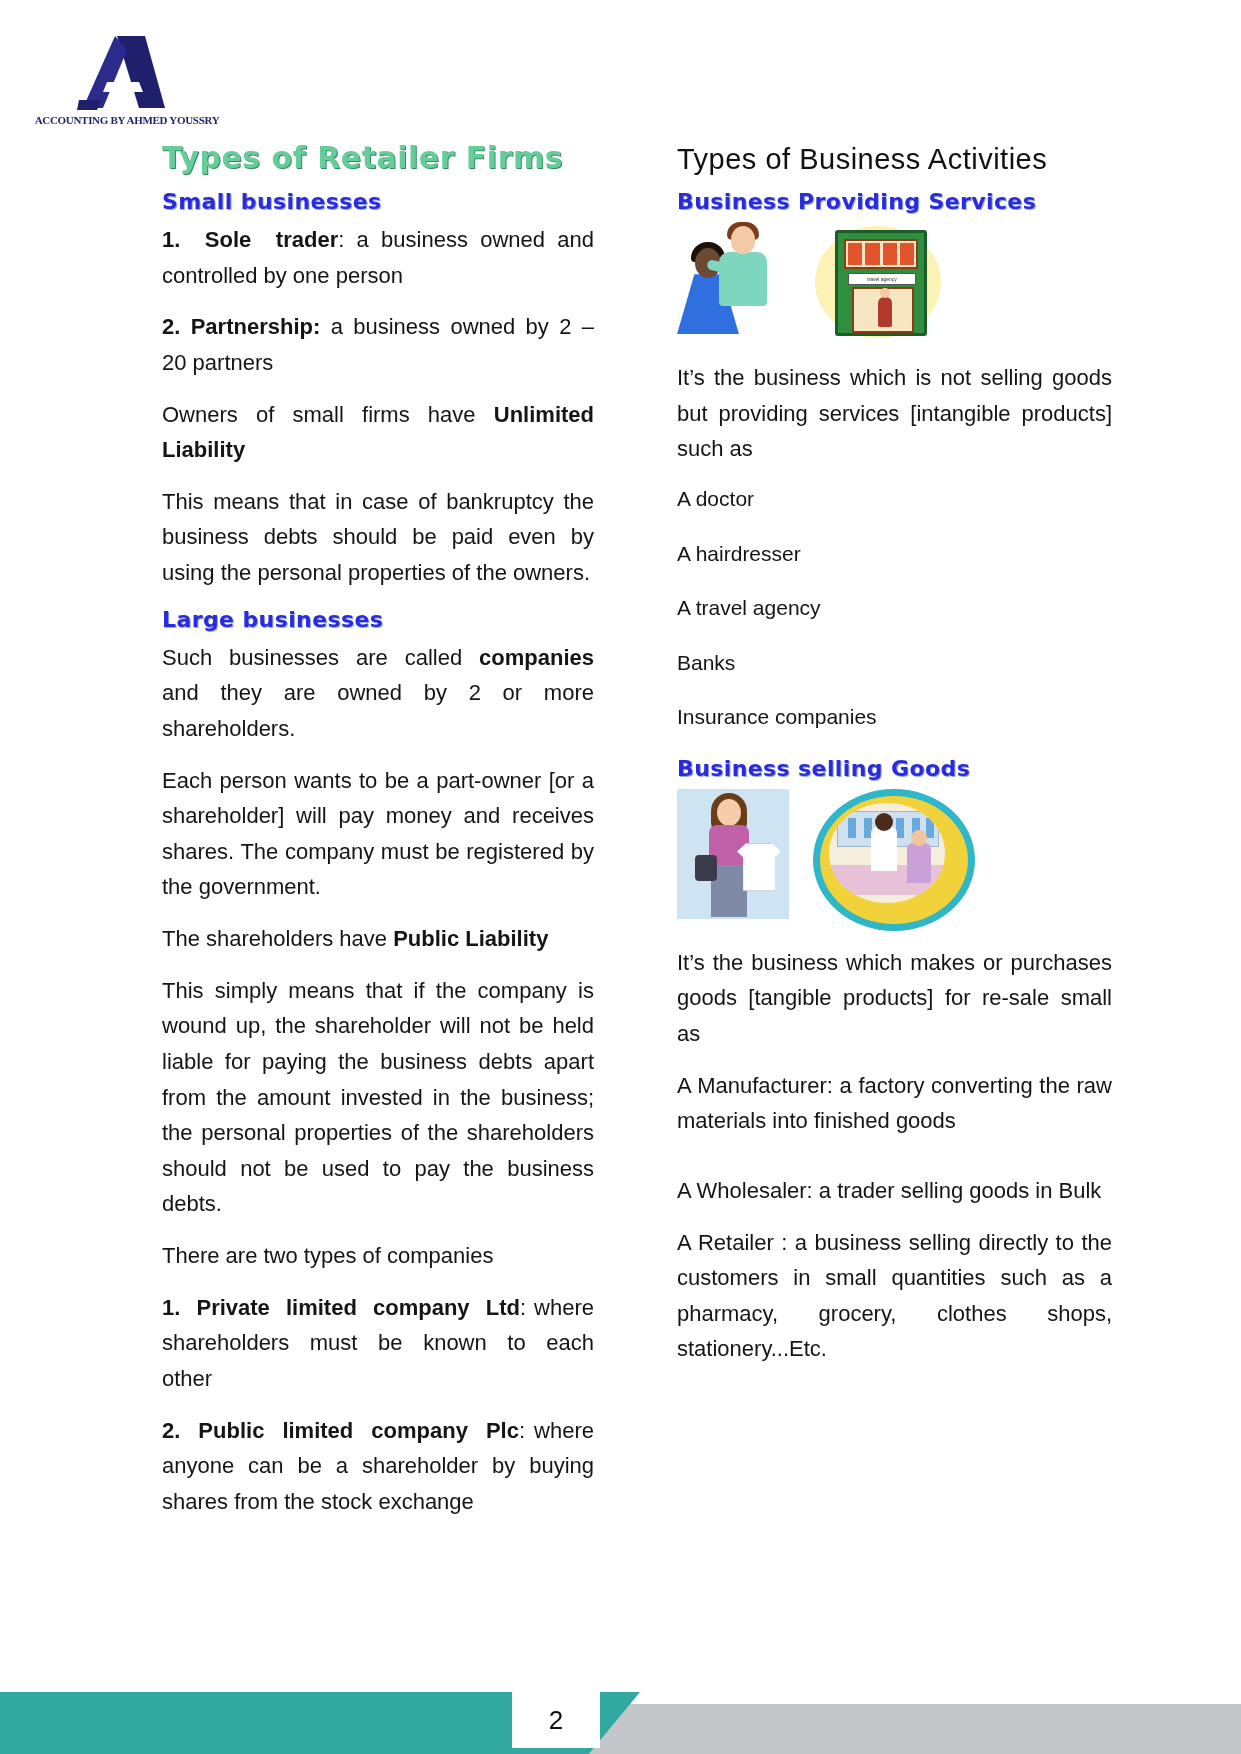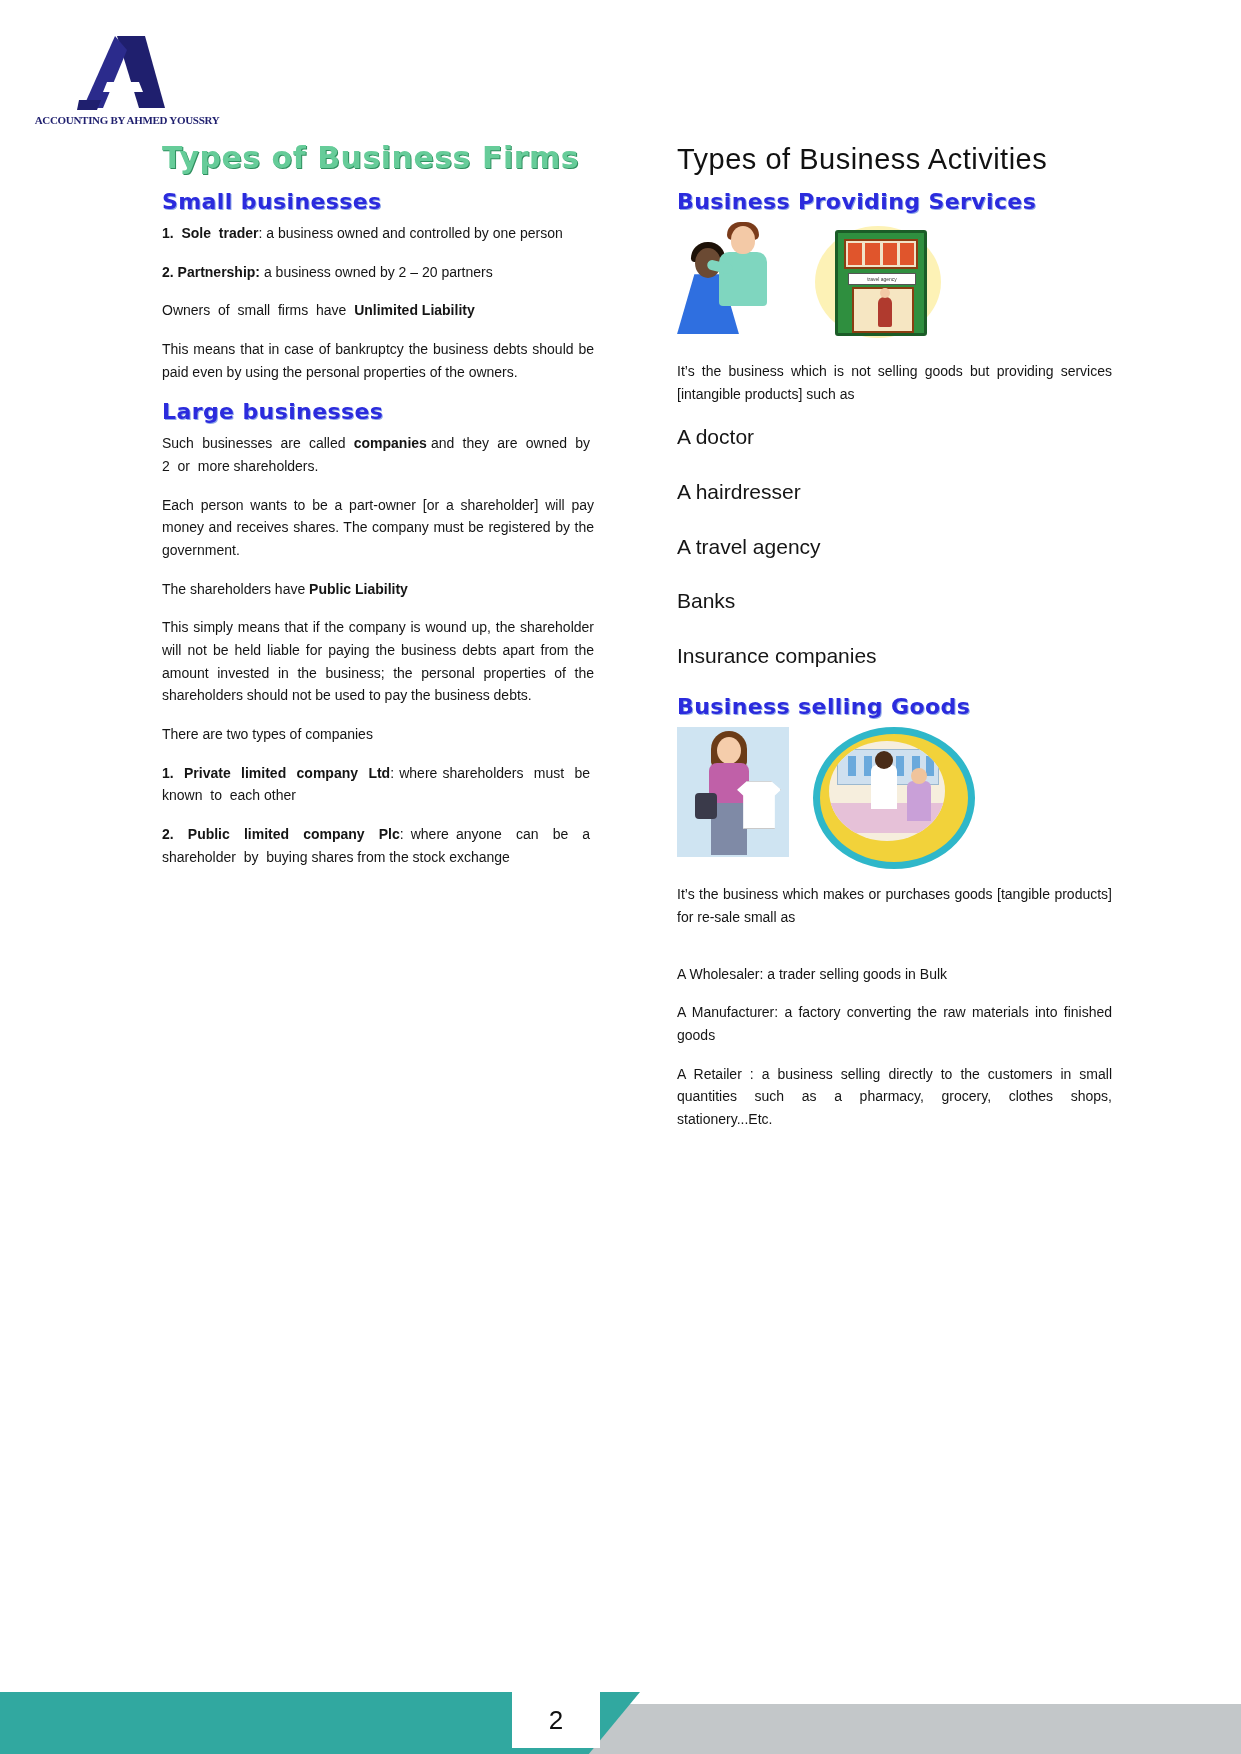--- a/index.html
+++ b/index.html
@@ -100,21 +100,21 @@
     color: #2b2bdd;
     text-shadow: 1px 1px 0 #8fa8e8;
     letter-spacing: 0.4px;
   }
   h2.subhead.first {
     margin-top: 6px;
   }
 
   p.para {
     margin: 0 0 16px 0;
-    font-size: 14px;
+    font-size: 22px;
     line-height: 1.62;
     text-align: justify;
     color: #151515;
   }
   p.para b {
     font-weight: bold;
   }
   p.item {
     margin: 0 0 22px 0;
     font-size: 21px;
@@ -499,21 +499,21 @@
       <polygon points="30,48 62,48 66,58 26,58" fill="#ffffff"></polygon>
       <polygon points="2,66 24,66 20,76 0,76" fill="#1f1f6e"></polygon>
     </svg>
     <div class="logo-caption">ACCOUNTING BY AHMED YOUSSRY</div>
   </div>
 </div>
 
 <div class="content">
 
   <div class="col col-left">
-    <h1 class="title-green">Types of Business Firms</h1>
+    <h1 class="title-green">Types of Retailer Firms</h1>
 
     <h2 class="subhead first">Small businesses</h2>
 
     <p class="para">
       <b>1.&nbsp; Sole&nbsp; trader</b><span>: a business owned and controlled by one person</span>
     </p>
 
     <p class="para">
       <b>2. Partnership:</b><span> a business owned by 2 – 20 partners</span>
     </p>
@@ -613,22 +613,22 @@
             </div>
           <div class="ph-counter"></div>
           <div class="ph-doc"></div>
           <div class="ph-cust"></div>
         </div>
       </div>
     </div>
 
     <p class="para">It’s the business which makes or purchases goods [tangible products] for re-sale small as</p>
 
+    <p class="para">A Manufacturer: a factory converting the raw materials into finished goods</p>
     <p class="para" style="margin-top:34px">A Wholesaler: a trader selling goods in Bulk</p>
-    <p class="para">A Manufacturer: a factory converting the raw materials into finished goods</p>
     <p class="para">A Retailer  : a business selling directly to the customers in small quantities such as a pharmacy, grocery, clothes shops, stationery...Etc.</p>
   </div>
 </div>
 
 <div class="footer">
   <div class="footer-bar-grey"></div>
   <div class="footer-bar-teal"></div>
   <div class="footer-page">2</div>
 </div>
 

